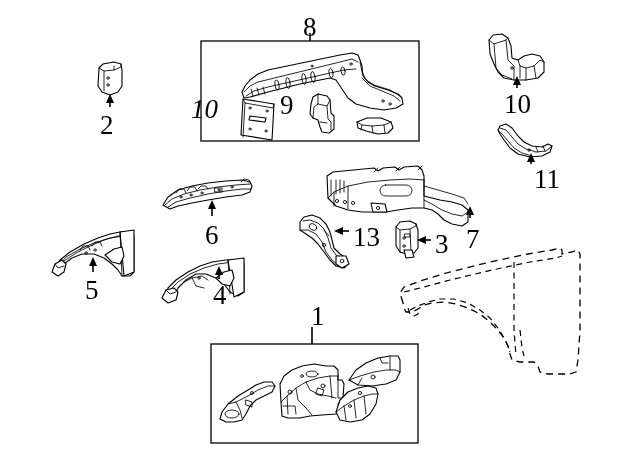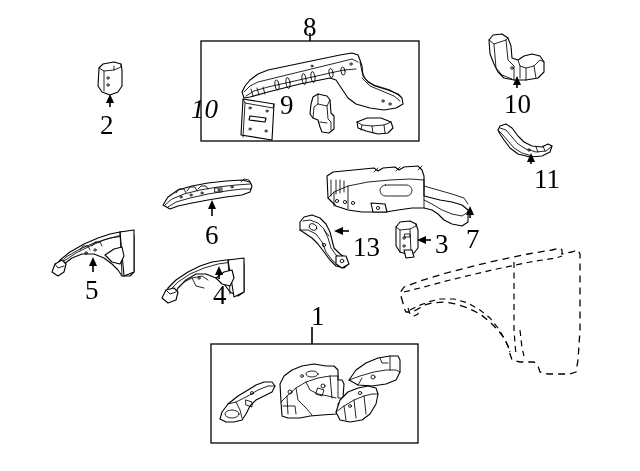--- a/index.html
+++ b/index.html
@@ -399,21 +399,21 @@
   <div class="callout-label" style="left:280px; top:92px;">9</div>
 
   <div class="callout-label" style="left:504px; top:91px;">10</div>
 
   <div class="callout-label" style="left:521px; top:166px;margin-left:13px;">11</div>
 
   <div class="callout-label" style="left:205px; top:222px;">6</div>
 
   <div class="callout-label" style="left:466px; top:226px;">7</div>
 
-  <div class="callout-label" style="left:353px; top:234px;">13</div>
+  <div class="callout-label" style="left:353px; top:224px;">13</div>
 
   <div class="callout-label" style="left:435px; top:231px;">3</div>
 
   <div class="callout-label" style="left:85px; top:277px;">5</div>
 
   <div class="callout-label" style="left:213px; top:282px;">4</div>
 
   <div class="callout-label" style="left:311px; top:303px;">1</div>
 
 </div>

